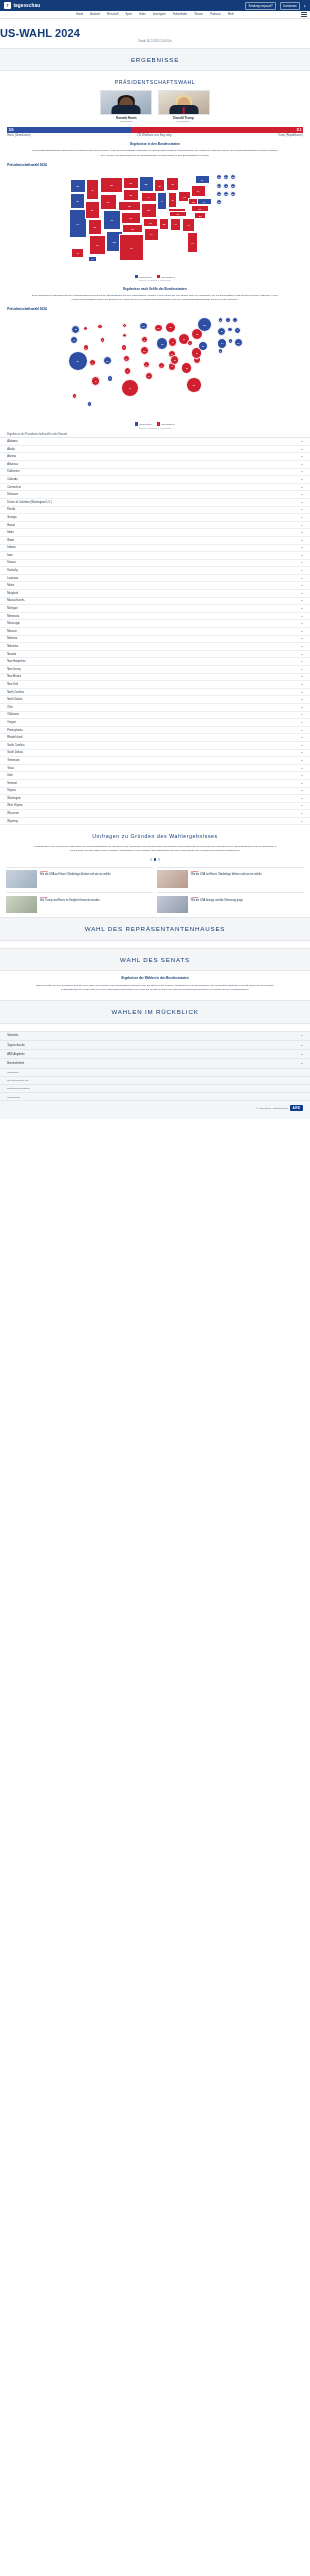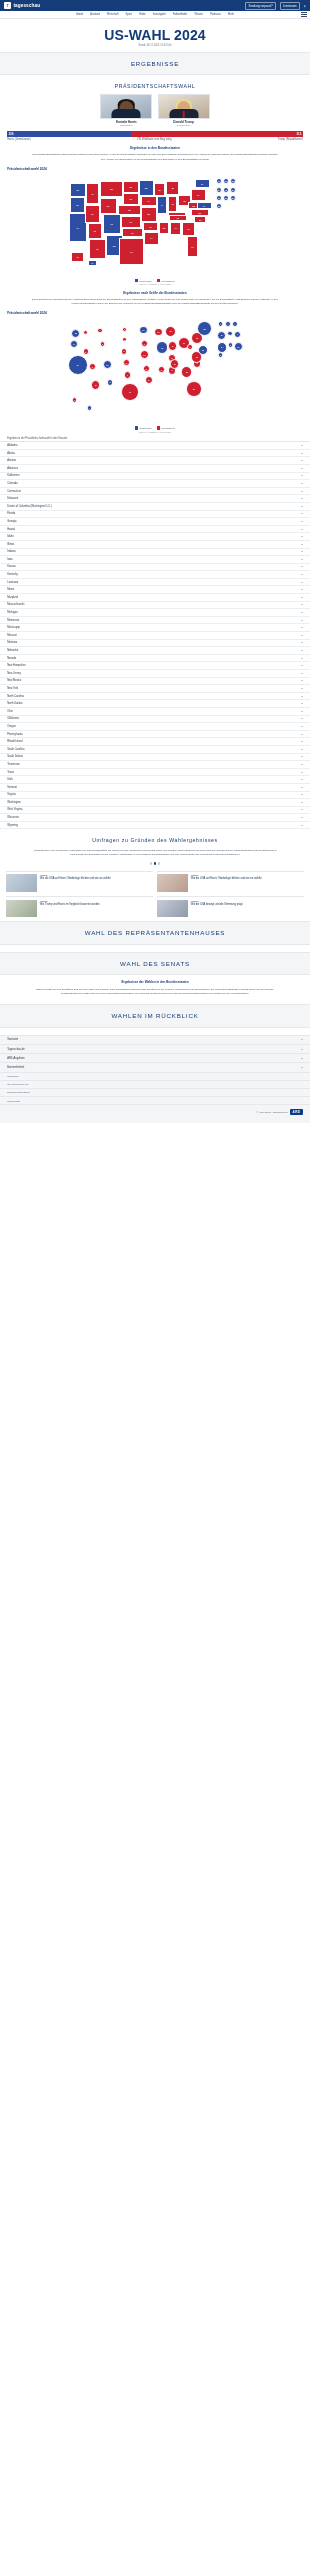--- a/index.html
+++ b/index.html
@@ -33,21 +33,21 @@
     height:7.2px; background:#fff; border-bottom:0.5px solid #e2e6ea;
     display:flex; align-items:center; justify-content:center; gap:7.2px;
     font-size:2.6px; color:#33485e;
   }
   .hamburger-row {
     position:absolute; right:3.1px; top:12.4px; display:flex; flex-direction:column;
     gap:1px;
   }
   .hamburger-row span { display:block; width:5.7px; height:0.7px; background:#33485e; }
   h1.page-title {
-    text-align:center; font-size:14px; color:#143c78; font-weight:bold;
+    font-size:11px; color:#143c78; font-weight:bold;
     margin:8.3px 0 1px; letter-spacing:0.1px;
   }
   .subtitle-bar { text-align:center; font-size:2.6px; color:#6b7b8c; margin-bottom:5.2px; }
 
   .band {
     background:#f3f5f7; border-top:0.5px solid #e4e8ec; border-bottom:0.5px solid #e4e8ec;
     padding:7.2px 0;
   }
   h2.band-title {
     text-align:center; font-size:6.2px; color:#143c78; letter-spacing:0.8px;

